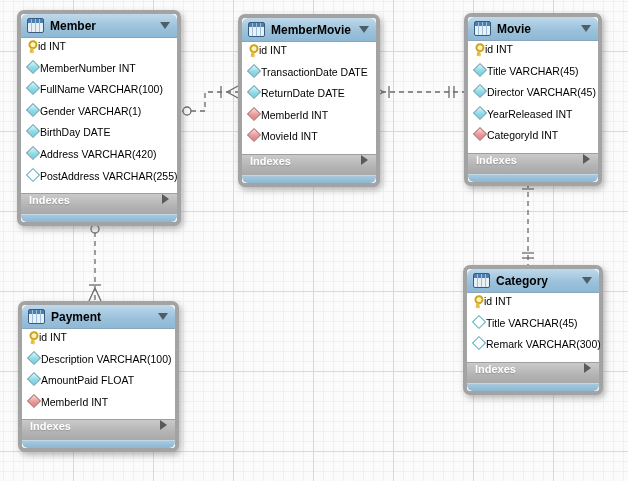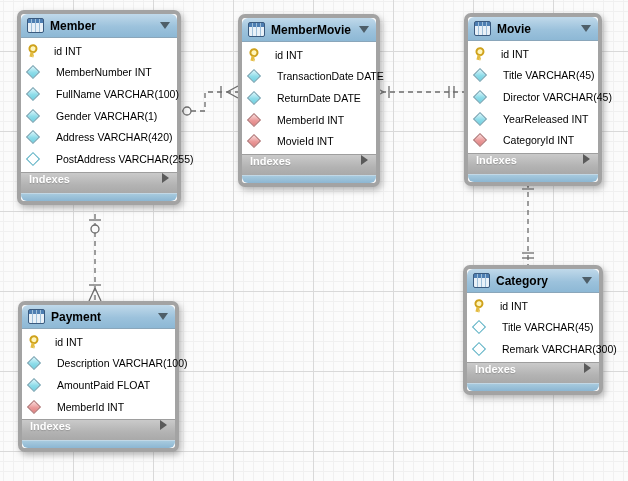--- a/index.html
+++ b/index.html
@@ -28,21 +28,21 @@
   }
   .tname{font-weight:bold;font-size:12px;color:#000;flex:1;white-space:nowrap;}
   .collapse{width:0;height:0;border-left:5px solid transparent;border-right:5px solid transparent;border-top:7px solid #4e5e68;}
   .ic-table{
     width:15px;height:13px;border:1px solid #3a5a7e;border-radius:2px;flex:0 0 auto;
     background-image:
       linear-gradient(90deg, transparent 0 3px, #9fc0da 3px 4px, transparent 4px 7px, #9fc0da 7px 8px, transparent 8px 11px, #9fc0da 11px 12px, transparent 12px),
       linear-gradient(180deg,#4d7eb2 0 4px,#e9f1f8 4px);
   }
   .tbody{padding:2px 0;background:#fff;}
-  .row{height:21.6px;display:flex;align-items:center;gap:16px;padding:0 3px 0 5px;}
+  .row{height:21.6px;display:flex;gap:0;padding:0 3px 0 5px;}
   .ctext{font-size:10.5px;color:#000;white-space:nowrap;letter-spacing:0;}
   .ic{flex:0 0 auto;}
   .ic-key{width:12px;height:13px;position:relative;transform:rotate(14deg);}
   .ic-key::before{content:"";position:absolute;left:2px;top:0;width:5px;height:5px;border:2px solid #cfa21c;border-radius:50%;background:#fff6bd;}
   .ic-key::after{content:"";position:absolute;left:5px;top:8px;width:3px;height:5px;background:#e3bb3f;box-shadow:2px 1px 0 -1px #e3bb3f;}
   .ic-dia{width:8px;height:8px;transform:rotate(45deg);border:1px solid #6a9aaa;margin:0 2px;
     background:linear-gradient(135deg,#dcf7fc 0%,#8edce9 55%,#6fd0e0 100%);}
   .ic-dia.fk{border-color:#a86868;background:linear-gradient(135deg,#fadcdc 0%,#ea9a9a 55%,#e08080 100%);}
   .ic-dia.nullable{border-color:#56aec2;background:#ffffff;}
   .tfoot{
@@ -106,20 +106,24 @@
     <div class="row">
         <span class="ic ic-dia"></span>
         <span class="ctext">FullName VARCHAR(100)</span>
       </div>
     <div class="row">
         <span class="ic ic-dia"></span>
         <span class="ctext">Gender VARCHAR(1)</span>
       </div>
     <div class="row">
         <span class="ic ic-dia"></span>
+        <span class="ctext">BirthDay DATE</span>
+      </div>
+    <div class="row">
+        <span class="ic ic-dia"></span>
         <span class="ctext">Address VARCHAR(420)</span>
       </div>
     <div class="row">
         <span class="ic ic-dia nullable"></span>
         <span class="ctext">PostAddress VARCHAR(255)</span>
       </div>
   </div>
   <div class="tfoot">
     <span class="ftext">Indexes</span>
     <span class="fexpand"></span>

